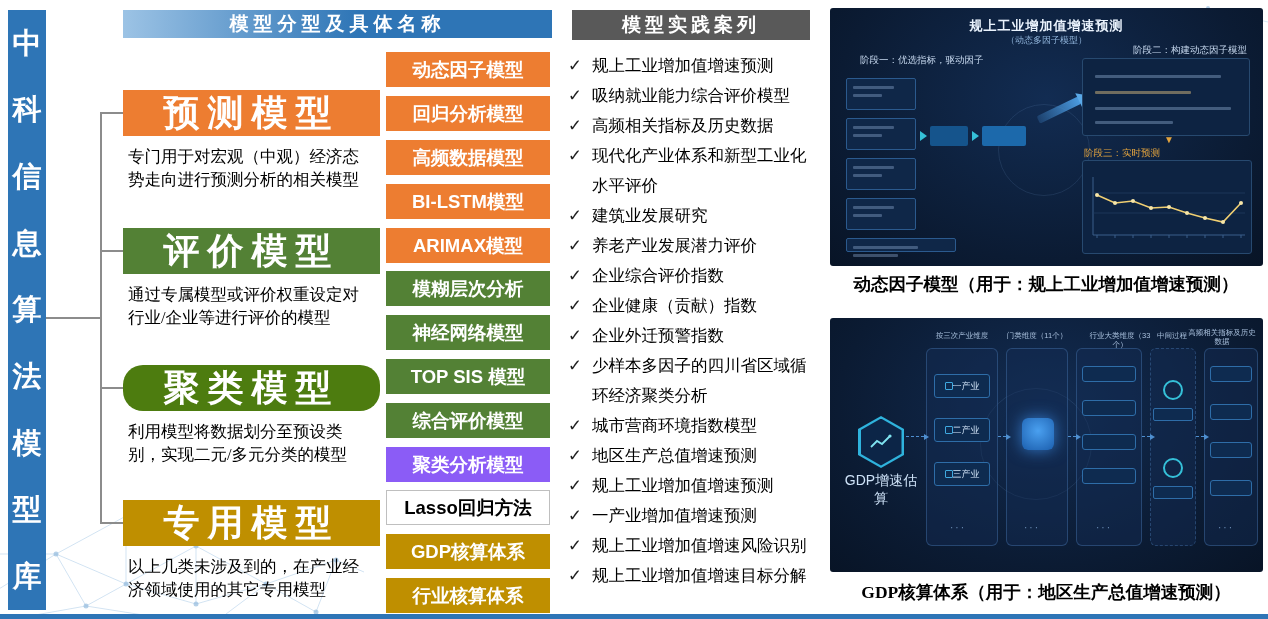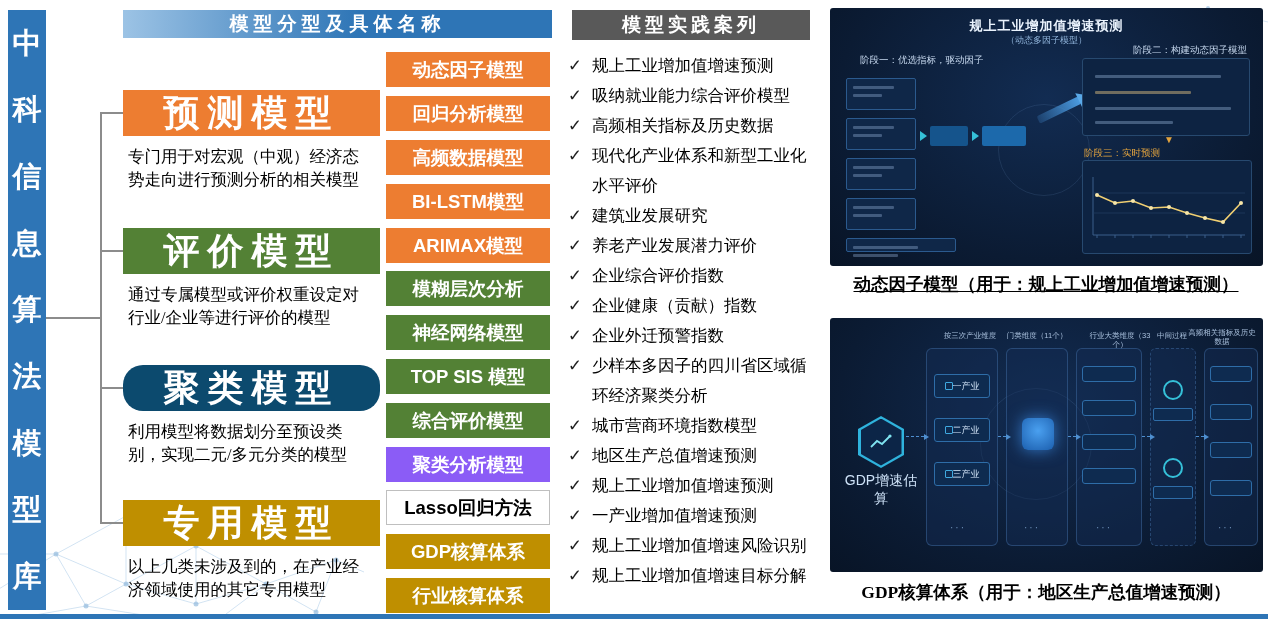--- a/index.html
+++ b/index.html
@@ -32,21 +32,21 @@
     letter-spacing:4px; display:flex; align-items:center; justify-content:center;
   }
   
   .cat-head {
     position:absolute; left:123px; width:257px; height:46px; color:#fff;
     font-size:36px; font-weight:bold; letter-spacing:8px;
     display:flex; align-items:center; justify-content:center;
   }
   .cat-head.c0 { top:90px;  background:#ED7D31; }
   .cat-head.c1 { top:228px; background:#538135; }
-  .cat-head.c2 { top:365px; background:#0c4a6e;border-radius:20px; }
+  .cat-head.c2 { top:365px; background:#4d7c0f;border-radius:20px; }
   .cat-head.c3 { top:500px; background:#BF8F00; }
   .cat-desc {
     position:absolute; left:128px; width:238px; font-size:16.5px; color:#000;
     line-height:1.38; font-family:"Liberation Serif","DejaVu Serif",serif;
   }
   .cat-desc.d0 { top:146px; } .cat-desc.d1 { top:284px; }
   .cat-desc.d2 { top:421px; } .cat-desc.d3 { top:556px; }
   
   .chip {
     position:absolute; left:386px; width:164px; height:35px; color:#fff;
@@ -66,21 +66,21 @@
   .dash {
     position:absolute; left:830px; width:433px; border-radius:3px; overflow:hidden;
     background:radial-gradient(ellipse at 50% 35%, #122c52 0%, #0B1B33 68%, #081426 100%);
   }
   #dash1 { top:8px; height:258px; }
   #dash2 { top:318px; height:254px; }
   .dcap {
     position:absolute; left:826px; width:440px; text-align:center; font-size:17.5px;
     font-weight:bold; color:#000; font-family:"Liberation Serif","DejaVu Serif",serif;
   }
-  .dcap.k1 { top:272px;text-decoration:underline; } .dcap.k2 { top:580px; }
+  .dcap.k1 { top:272px; } .dcap.k2 { top:580px; }
   .wm { position:absolute; border:1px solid rgba(130,170,220,.14); border-radius:50%; }
   
   .d1-title { position:absolute; left:0; top:9px; width:100%; text-align:center;
               color:#eaf3fd; font-size:13px; font-weight:bold; letter-spacing:1px; }
   .d1-sub   { position:absolute; left:0; top:26px; width:100%; text-align:center;
               color:#8fb3d9; font-size:9px; }
   .d1-stage { position:absolute; font-size:9.5px; color:#c7d9ef; white-space:nowrap; }
   .d1-s1 { left:30px; top:46px; }
   .d1-s2 { right:16px; top:36px; }
   .d1-s3 { left:254px; top:139px; color:#e2a33e; }
@@ -296,21 +296,21 @@
             <circle cx="140" cy="61" r="2"></circle>
             <circle cx="158" cy="42" r="2"></circle>
         </g>
       </svg>
     </div>
   </div>
   <div class="dcap k1">动态因子模型（用于：规上工业增加值增速预测）</div>
 
   <div class="dash" id="dash2">
     <div class="wm" style="left:150px;top:70px;width:112px;height:112px;"></div>
-    <div class="d2-colhead" style="left:102px;top:13px;width:76px;">按三次产业维度</div>
+    <div class="d2-colhead" style="left:94px;top:13px;width:76px;">按三次产业维度</div>
     <div class="d2-colhead" style="left:174px;top:13px;width:66px;">门类维度（11个）</div>
     <div class="d2-colhead" style="left:253px;top:13px;width:74px;">行业大类维度（33个）</div>
     <div class="d2-colhead" style="left:318px;top:13px;width:48px;">中间过程</div>
     <div class="d2-colhead" style="left:356px;top:10px;width:72px;">高频相关指标及历史数据</div>
     <div class="d2-panel" style="left:96px;top:30px;width:72px;height:198px;"></div>
     <div class="d2-panel" style="left:176px;top:30px;width:62px;height:198px;"></div>
     <div class="d2-panel" style="left:246px;top:30px;width:66px;height:198px;"></div>
     <div class="d2-panel" style="left:320px;top:30px;width:46px;height:198px;border-style:dashed;"></div>
     <div class="d2-panel" style="left:374px;top:30px;width:54px;height:198px;"></div>
 

